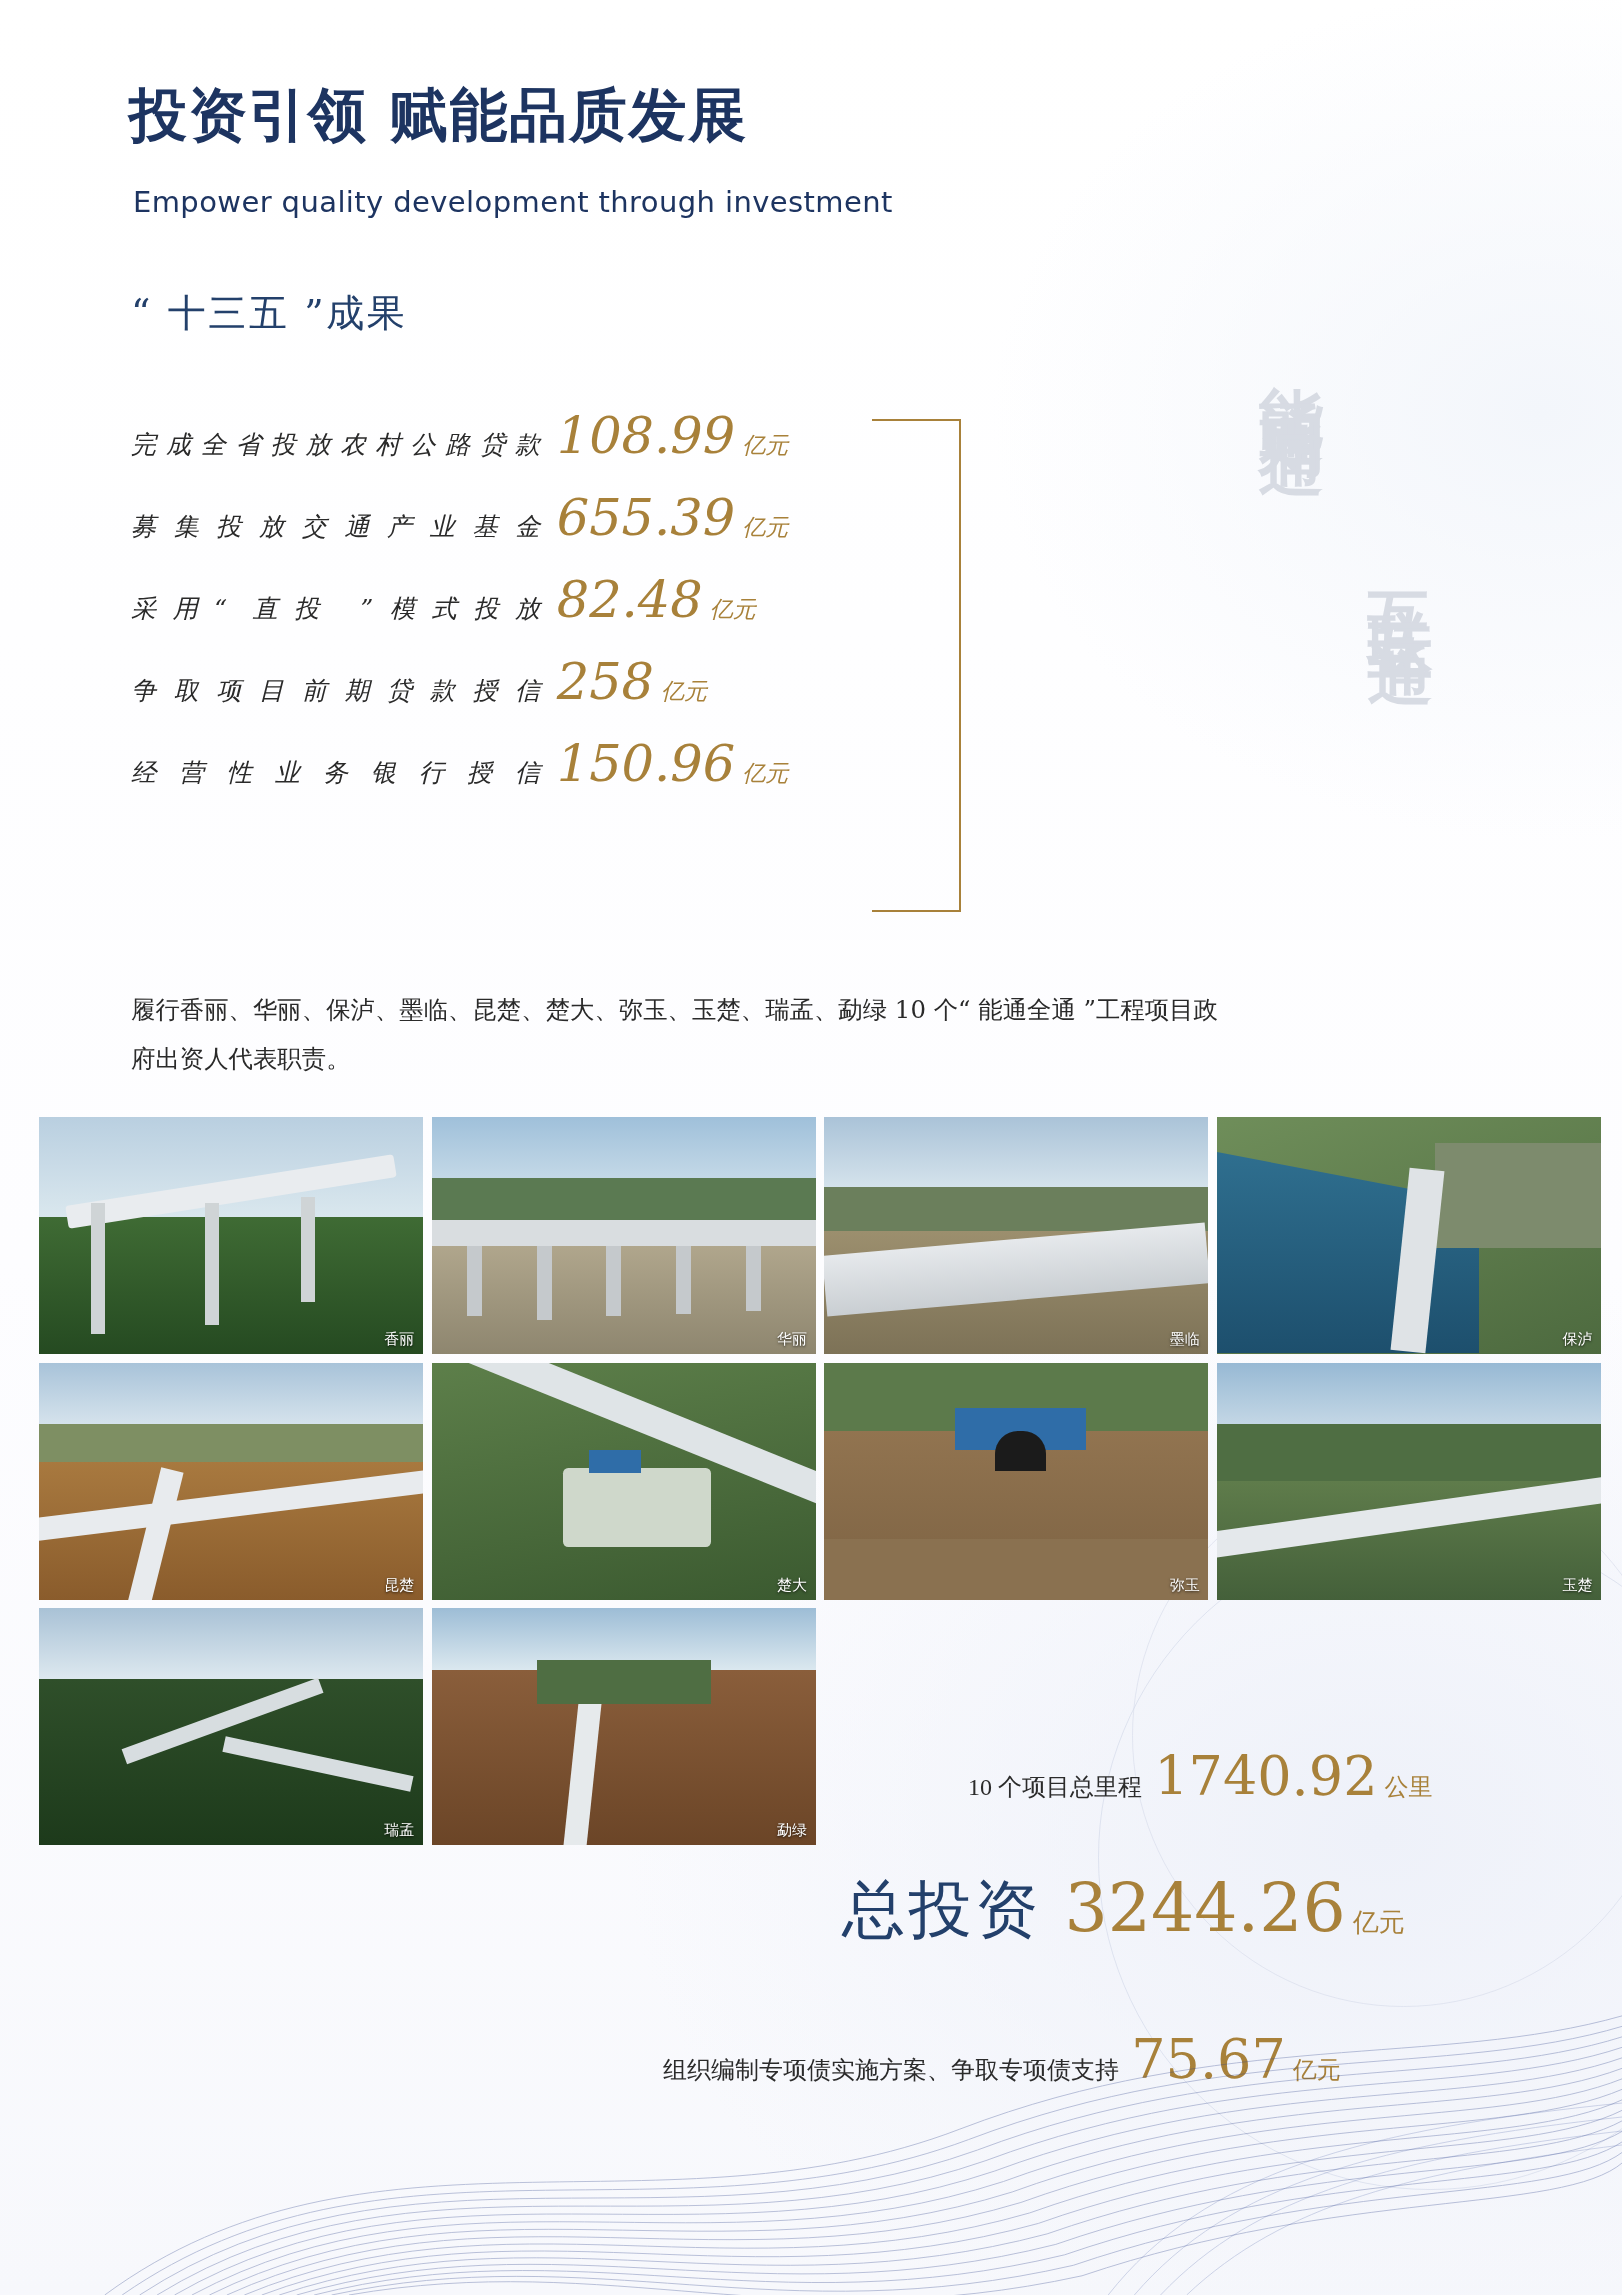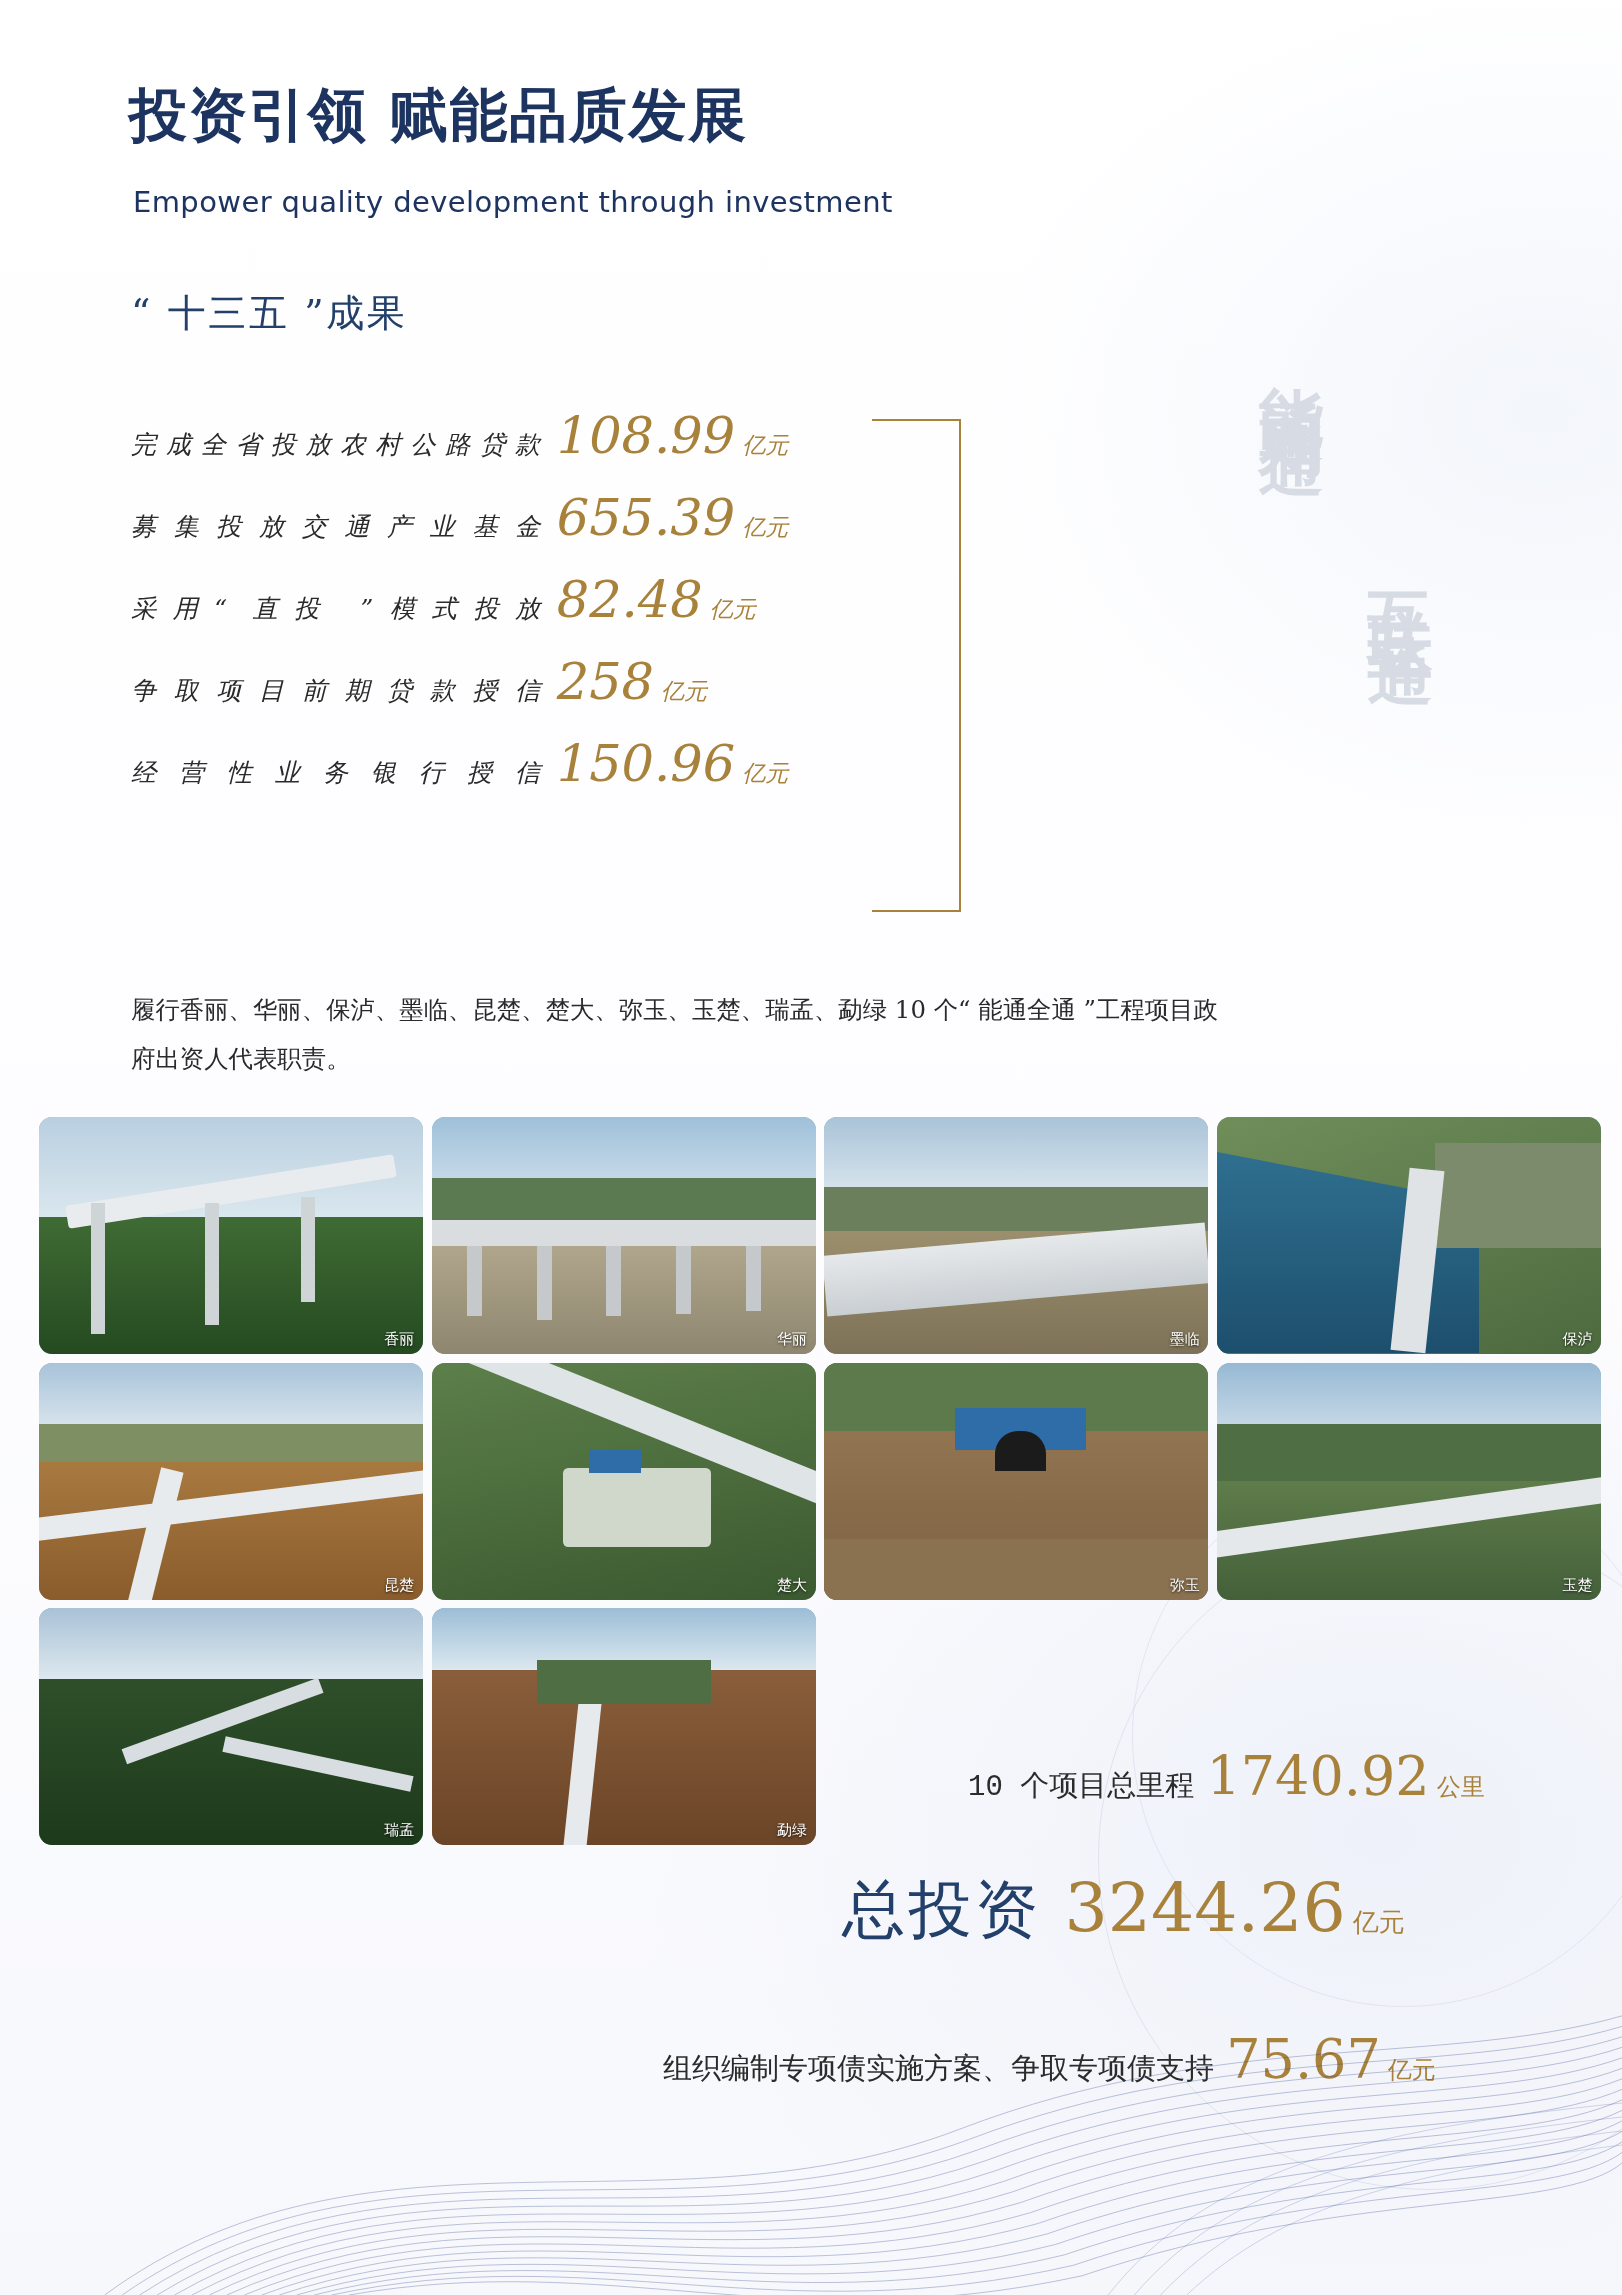--- a/index.html
+++ b/index.html
@@ -85,38 +85,37 @@
     position:absolute;left:39px;top:1117px;
     width:1474px;
     display:grid;
     grid-template-columns:repeat(4,384px);
     grid-auto-rows:237px;
     gap:8.7px;
   }
   .photo{
     position:relative;overflow:hidden;
     background:#8fa7b5;
-    border-radius:13px;
   }
   .photo .cap{
     position:absolute;right:8.7px;bottom:5.2px;
     color:#fff;font-size:15px;
     text-shadow:0 0.9px 2.6px rgba(0,0,0,.8);
     font-family:"DejaVu Sans","Liberation Sans",sans-serif;
   }
   
   .sky{position:absolute;left:0;top:0;width:100%;height:45%;}
   .land{position:absolute;left:0;bottom:0;width:100%;height:58%;}
   .road{position:absolute;background:#e9ecef;}
   .water{position:absolute;background:linear-gradient(180deg,#2f6f8f,#1d4f6d);}
   
   .fig-row{position:absolute;display:flex;align-items:baseline;white-space:nowrap;}
   .fig-label{
-    font-size:29px;color:#2b2b2b;
-    font-family:Liberation Mono, monospace;
+    font-size:24px;color:#2b2b2b;
+    font-family:Liberation Serif, serif;
   }
   .fig-num{
     font-size:54px;color:#a8813a;margin:0 7px 0 12.2px;
     font-family:"DejaVu Serif","Liberation Serif",serif;
   }
   .fig-unit{font-size:24px;color:#a8813a;font-family:"DejaVu Serif","Liberation Serif",serif;}
   .total-label{
     font-size:63px;color:#23406b;letter-spacing:3.5px;
     font-family:"DejaVu Serif","Liberation Serif",serif;
   }

